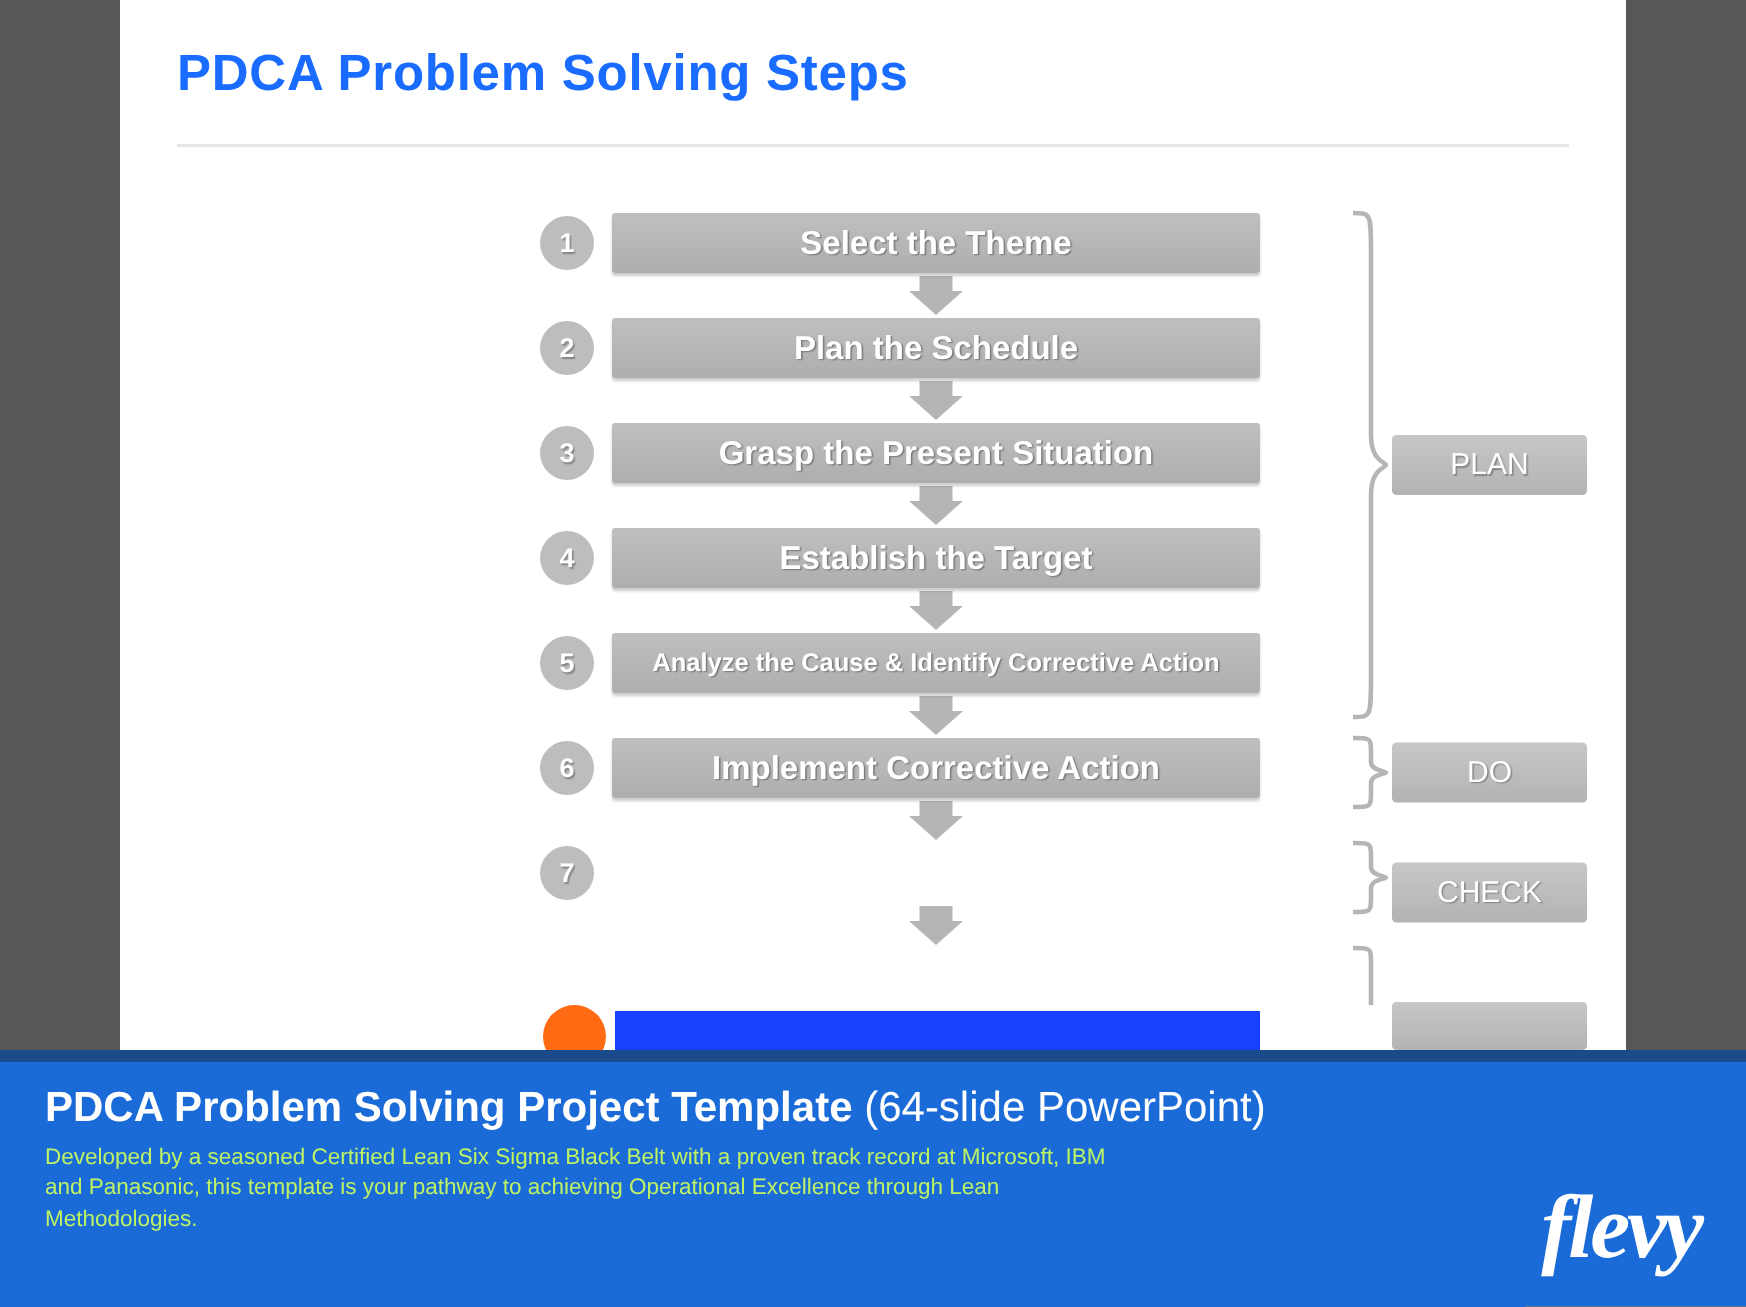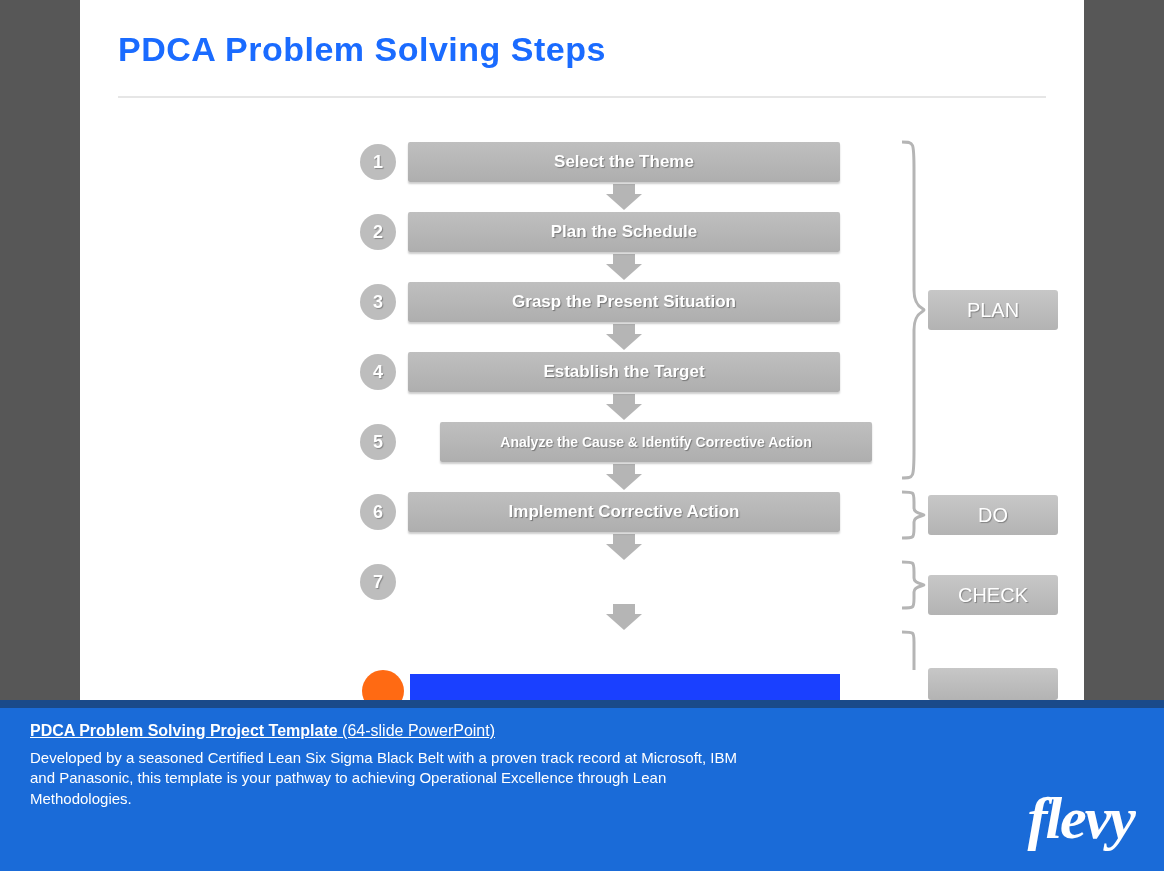--- a/index.html
+++ b/index.html
@@ -16,25 +16,25 @@
   .step-row { position:relative; height:44px; margin-bottom:0; }
   .num-circle {
     width:36px; height:36px; border-radius:50%; background:#bdbdbd; color:#fff;
     font-weight:bold; font-size:18px; text-align:center; line-height:36px;
     position:absolute; left:0; top:4px;
     text-shadow:1px 1px 1px rgba(0,0,0,0.3);
   }
   .step-bar {
     position:absolute; left:48px; top:2px; width:432px; height:40px;
     background:linear-gradient(to bottom,#bfbfbf,#aeaeae);
-    color:#fff; font-weight:bold; font-size:17px; text-align:center; line-height:40px;
+    color:#fff; font-weight:bold; font-size:22px; text-align:center; line-height:40px;
     border-radius:2px; box-shadow:0 2px 2px rgba(0,0,0,0.2);
     text-shadow:1px 1px 1px rgba(0,0,0,0.35);
   }
-  .step-bar.small { font-size:14px;margin-left:32px; }
+  .step-bar.small { font-size:17px; }
   .arrow-down {
     width:0; height:0; margin:0 auto;
     border-left:18px solid transparent;
     border-right:18px solid transparent;
     border-top:16px solid #b5b5b5;
     position:relative;
   }
   .arrow-tail {
     width:22px; height:10px; background:#b5b5b5; margin:0 auto;
   }
@@ -56,23 +56,23 @@
     border-radius:50%; background:#ff6a13;
   }
   .cutoff-bar {
     position:absolute; left:330px; top:674px; width:430px; height:26px;
     background:#1a40ff;
   }
 
   
   .banner-border { position:absolute; left:0; top:700px; width:1164px; height:8px; background:#1a4a8a; }
   .banner { position:absolute; left:0; top:708px; width:1164px; height:163px; background:#1a6bd8; padding:14px 30px 0 30px; color:#fff; }
-  .banner-title { font-size:16px; font-weight:300; font-family:"Segoe UI",Arial,sans-serif;text-decoration:underline; }
+  .banner-title { font-size:28px; font-weight:300; font-family:"Segoe UI",Arial,sans-serif; }
   .banner-title b { font-weight:600; }
-  .banner-desc { font-size:15px; line-height:1.35; margin-top:8px; max-width:720px; color:#ffffff; }
+  .banner-desc { font-size:15px; line-height:1.35; margin-top:8px; max-width:720px; color:#bef264; }
   .banner-link { font-size:12.5px; margin-top:8px; color:#ffe97a; }
   .flevy-logo {
     position:absolute; right:30px; bottom:18px; color:#fff;
     font-family:Liberation Serif, serif; font-size:60px; font-weight:bold; font-style:italic;
     letter-spacing:-2px;
   }
 </style>
 </head>
 <body>
 

